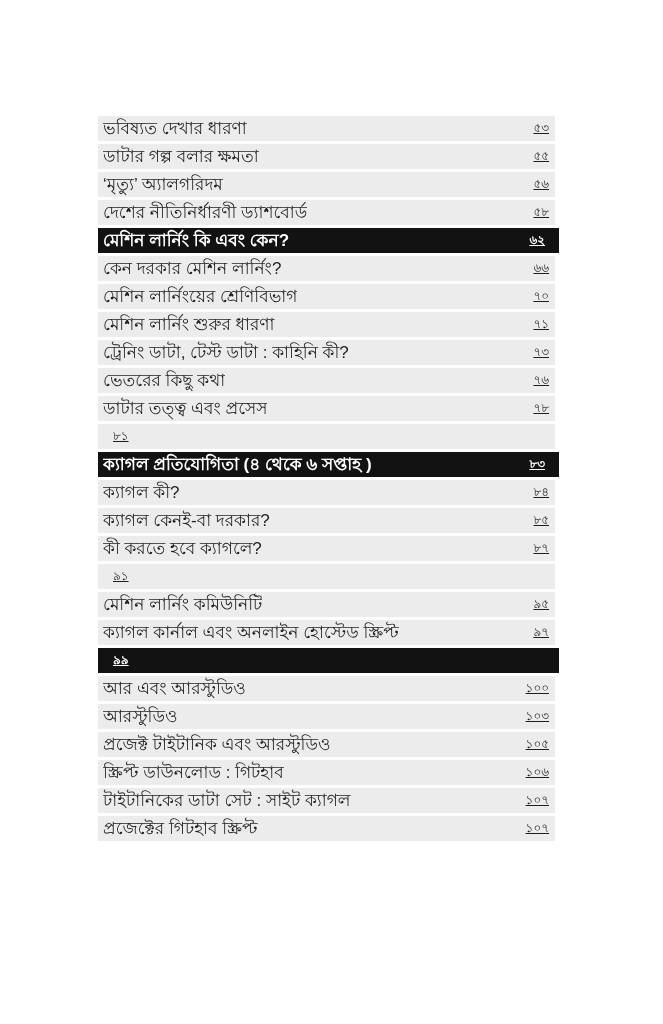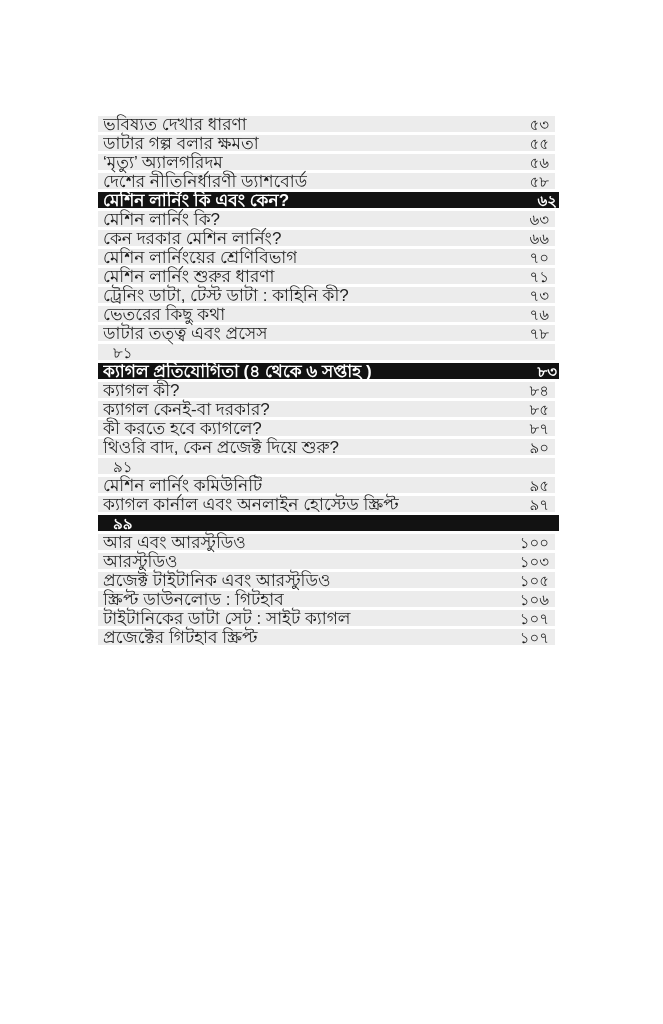--- a/index.html
+++ b/index.html
@@ -17,47 +17,48 @@
     position:relative;
     overflow:hidden;
   }
   .toc{
     position:absolute;
     left:98px;
     top:116px;
     width:457px;
   }
   .row{
-    height:16px;
+    height:25px;
     margin-bottom:3px;
     background:var(--row-bg);
     color:var(--text);
     display:flex;
     align-items:center;
     justify-content:space-between;
     padding:0 6px 0 5px;
     font-size:17px;
     line-height:25px;
     white-space:nowrap;
   }
   .row .title{
     overflow:hidden;
     text-overflow:ellipsis;
   }
   .row .page{
-    font-size:15px;
+    font-size:12px;
     margin-left:10px;
     flex:0 0 auto;
+    text-decoration:underline;
   }
   .row.header{
     background:var(--header-bg);
     color:var(--header-fg);
     font-weight:bold;
     width:461px;
-    padding-right:2px;
+    padding-right:14px;
   }
 </style>
 </head>
 <body>
 
 <div class="toc">
     <div class="row">
     <span class="title">ভবিষ্যত দেখার ধারণা</span>
     <span class="page">৫৩</span>
   </div>
@@ -69,24 +70,20 @@
     <span class="title">‘মৃত্যু’ অ্যালগরিদম</span>
     <span class="page">৫৬</span>
   </div>
     <div class="row">
     <span class="title">দেশের নীতিনির্ধারণী ড্যাশবোর্ড</span>
     <span class="page">৫৮</span>
   </div>
     <div class="row header">
     <span class="title">মেশিন লার্নিং কি এবং কেন?</span>
     <span class="page">৬২</span>
-  </div>
-    <div class="row">
-    <span class="title">মেশিন লার্নিং কি?</span>
-    <span class="page">৬৩</span>
   </div>
     <div class="row">
     <span class="title">কেন দরকার মেশিন লার্নিং?</span>
     <span class="page">৬৬</span>
   </div>
     <div class="row">
     <span class="title">মেশিন লার্নিংয়ের শ্রেণিবিভাগ</span>
     <span class="page">৭০</span>
   </div>
     <div class="row">
@@ -118,24 +115,20 @@
   </div>
     <div class="row">
     <span class="title">ক্যাগল কেনই-বা দরকার?</span>
     <span class="page">৮৫</span>
   </div>
     <div class="row">
     <span class="title">কী করতে হবে ক্যাগলে?</span>
     <span class="page">৮৭</span>
   </div>
     <div class="row">
-    <span class="title">থিওরি বাদ, কেন প্রজেক্ট দিয়ে শুরু?</span>
-    <span class="page">৯০</span>
-  </div>
-    <div class="row">
     <span class="page">৯১</span>
   </div>
     <div class="row">
     <span class="title">মেশিন লার্নিং কমিউনিটি</span>
     <span class="page">৯৫</span>
   </div>
     <div class="row">
     <span class="title">ক্যাগল কার্নাল এবং অনলাইন হোস্টেড স্ক্রিপ্ট</span>
     <span class="page">৯৭</span>
   </div>

